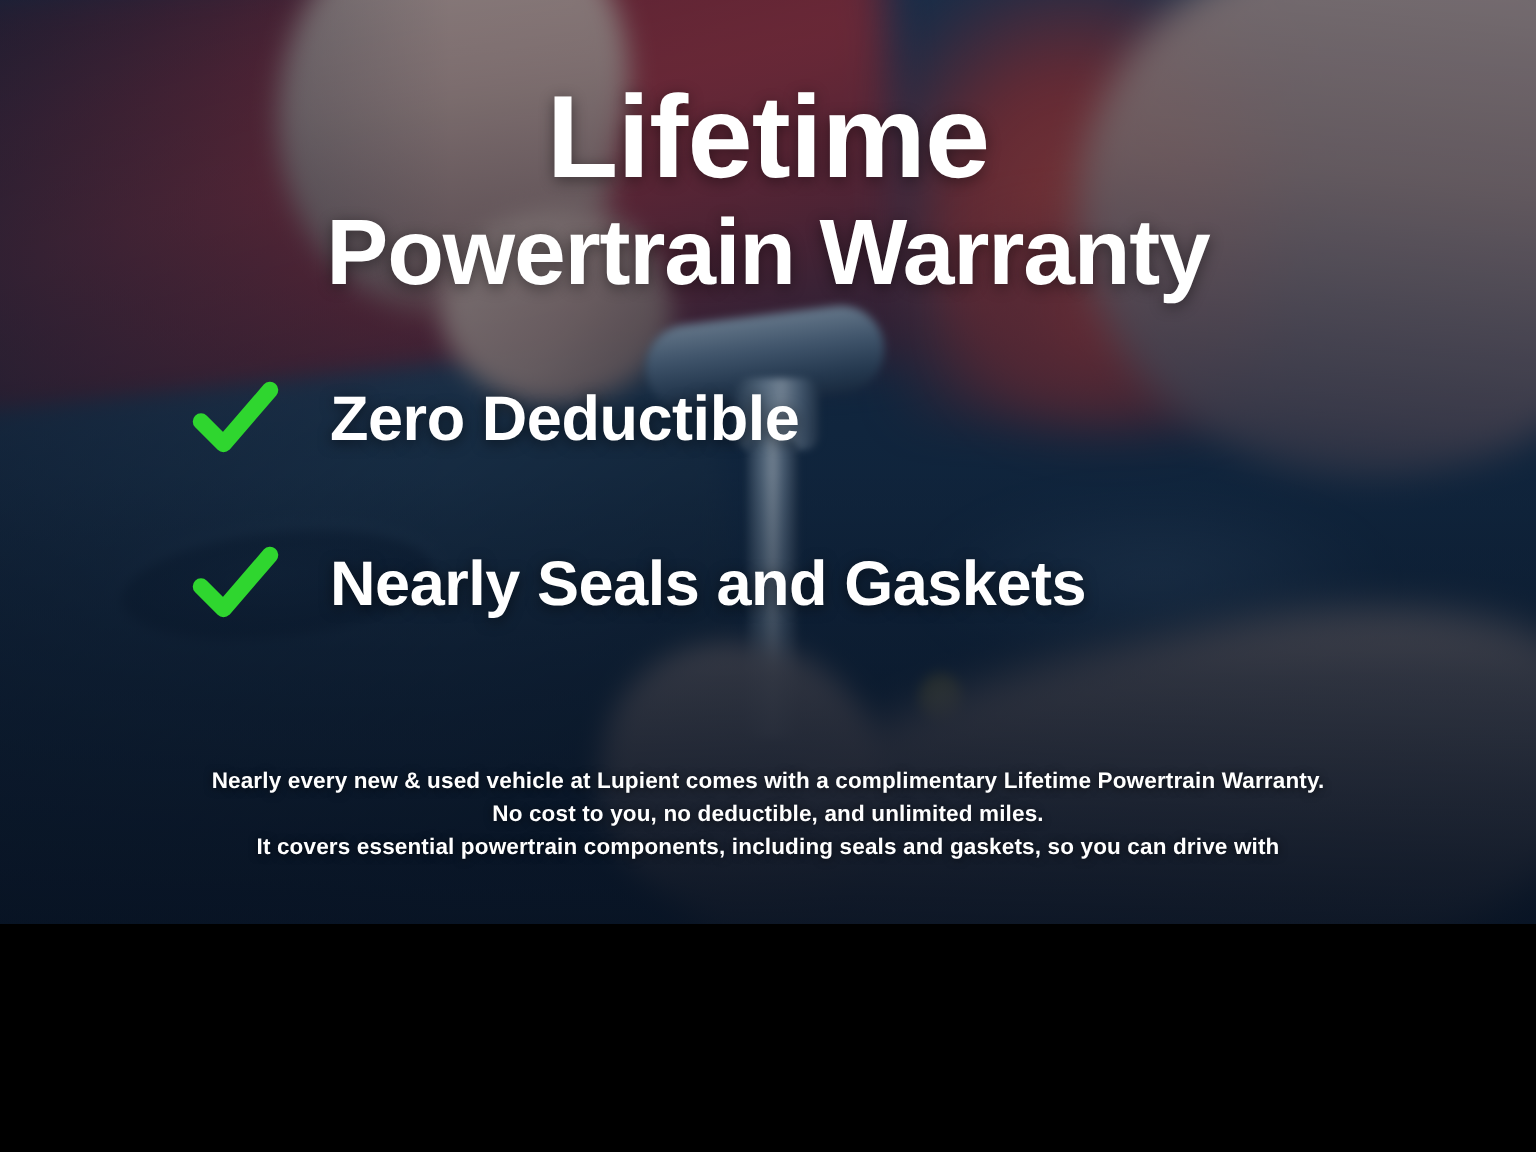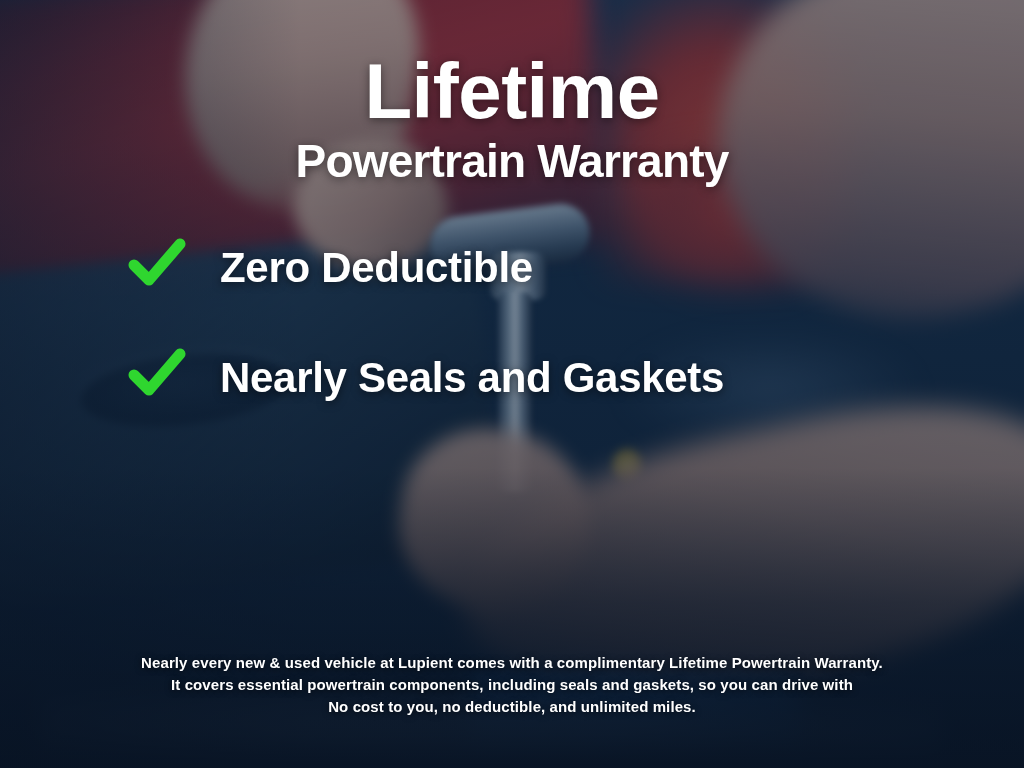--- a/index.html
+++ b/index.html
@@ -8,21 +8,21 @@
     padding: 0;
     background: #000;
   }
   body {
     font-family: "Liberation Sans", sans-serif;
   }
 
   .banner {
     position: relative;
     width: 1024px;
-    height: 768px;
+    height: 616px;
     overflow: hidden;
     background: #12304f;
     user-select: none;
   }
 
   
   .photo-bg {
     position: absolute;
     inset: 0;
     background-color: #16324e;
@@ -280,36 +280,36 @@
     letter-spacing: -0.5px;
     text-shadow: 0 2px 10px rgba(0,0,0,0.45);
     line-height: 1.0;
   }
   .headline-line1 {
     margin-top: 52px;
     font-size: 78px;
   }
   .headline-line2 {
     margin-top: 8px;
-    font-size: 46px;
+    font-size: 62px;
     letter-spacing: -0.8px;
   }
 
   .bullets {
     margin-top: 50px;
     width: 100%;
     padding-left: 128px;
     box-sizing: border-box;
     display: flex;
     flex-direction: column;
     gap: 52px;
   }
   .bullet-row {
     display: flex;
-    align-items: flex-end;
+    align-items: center;
     gap: 34px;
   }
   .check-icon {
     flex: 0 0 auto;
     width: 58px;
     height: 58px;
     display: block;
   }
   .bullet-label {
     color: #ffffff;
@@ -317,21 +317,21 @@
     font-size: 42px;
     letter-spacing: -0.3px;
     text-shadow: 0 2px 9px rgba(0,0,0,0.5);
     white-space: nowrap;
   }
 
   .footer-copy {
     position: absolute;
     left: 0;
     right: 0;
-    bottom: 50px;
+    bottom: 40px;
     text-align: center;
     color: #ffffff;
     font-weight: 700;
     font-size: 15px;
     line-height: 22px;
     letter-spacing: 0.1px;
     text-shadow: 0 1px 6px rgba(0,0,0,0.65);
     padding: 0 24px;
     box-sizing: border-box;
   }
@@ -386,18 +386,18 @@
         <svg class="check-icon" viewBox="0 0 58 58" aria-hidden="true">
           <path d="M6 31 L21 46 L52 10" fill="none" stroke="#2FD62F" stroke-width="11" stroke-linecap="round" stroke-linejoin="round"></path>
         </svg>
         <span class="bullet-label">Nearly Seals and Gaskets</span>
       </div>
 
     </div>
 
     <div class="footer-copy">
       <p>Nearly every new &amp; used vehicle at Lupient comes with a complimentary Lifetime Powertrain Warranty.</p>
+      <p>No cost to you, no deductible, and unlimited miles.</p>
       <p>It covers essential powertrain components, including seals and gaskets, so you can drive with</p>
-      <p>No cost to you, no deductible, and unlimited miles.</p>
     </div>
 
   </div>
 </div>
 
 </body></html>

